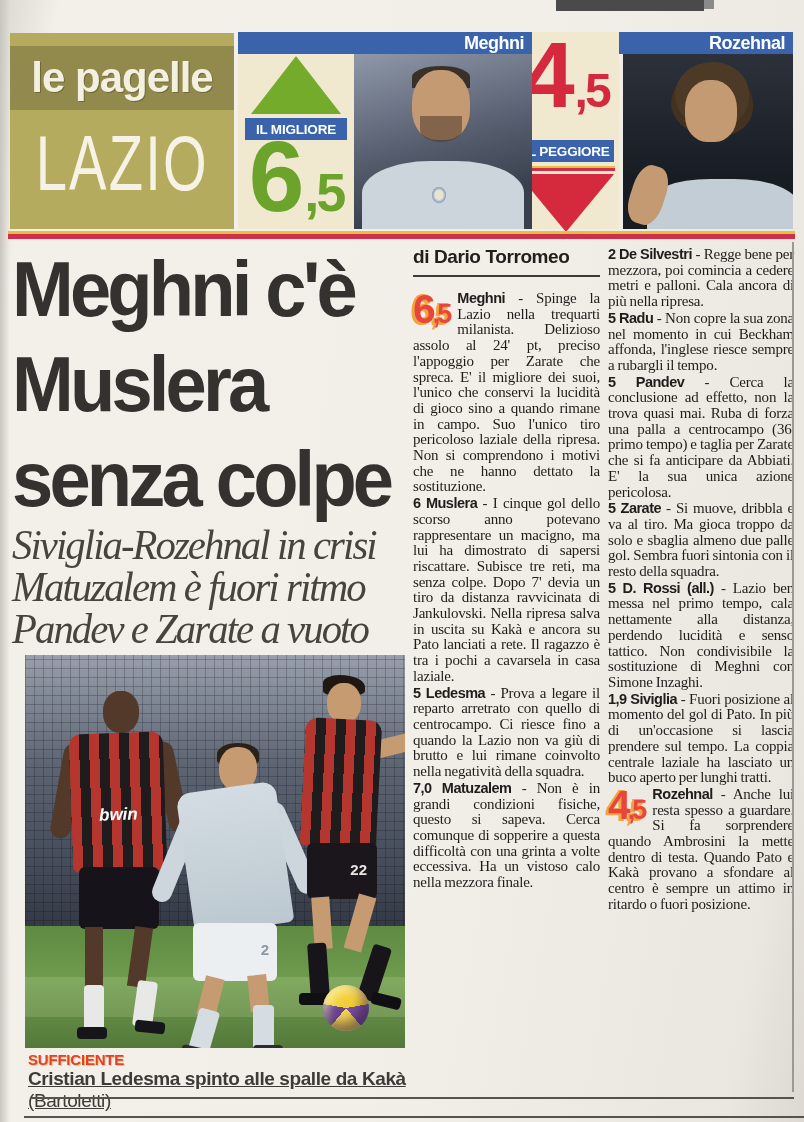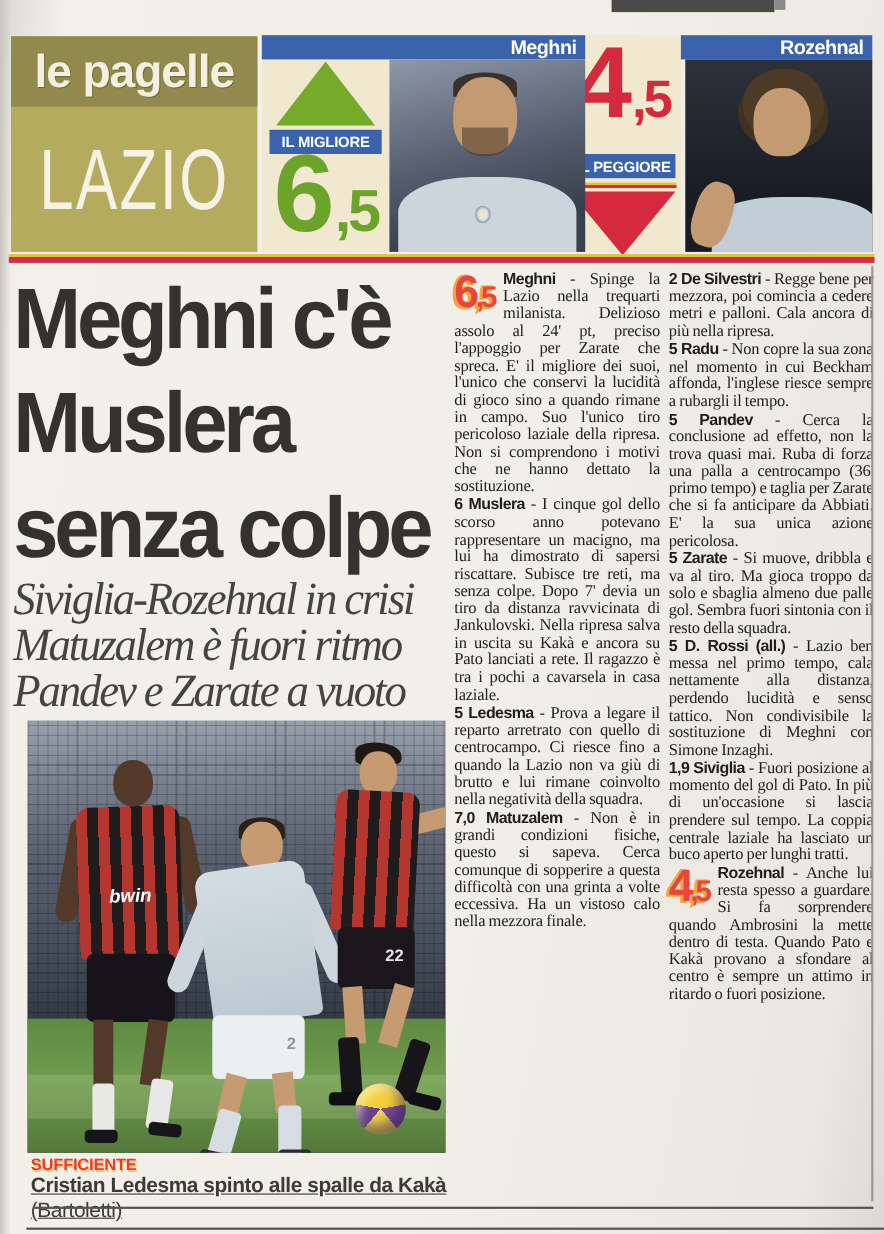--- a/index.html
+++ b/index.html
@@ -7,21 +7,21 @@
         background:linear-gradient(100deg,#dbd8d2 0%,#f3f0e9 6%,#f2efe8 55%,#eae7e0 92%,#ddd9d2 100%);
         font-family:"Liberation Serif",serif;}
   
   .scan-strip{position:absolute;left:556px;top:0;width:148px;height:11px;background:#4a4a4a;}
   .scan-strip2{position:absolute;left:704px;top:0;width:10px;height:9px;background:#8a8a88;}
   .left-shade{position:absolute;left:0;top:0;width:10px;height:1122px;background:linear-gradient(90deg,#c9c6c0,rgba(201,198,192,0));}
 
   
   .banner{position:absolute;left:8px;top:30px;width:787px;height:201px;}
   .kicker-box{position:absolute;left:2px;top:3px;width:224px;height:196px;background:#b4ab5e;}
-  .kicker-strip{position:absolute;left:0;top:0;width:100%;height:64px;background:#928a4c;
+  .kicker-strip{position:absolute;left:0;top:13px;width:100%;height:64px;background:#928a4c;
       display:flex;align-items:center;justify-content:center;}
   .kicker-text{color:#f3f0e1;font:700 42px "Liberation Sans",sans-serif;letter-spacing:-1px;text-shadow:1px 1px 0 rgba(60,55,20,.4);}
   .team-wrap{position:absolute;left:0;top:64px;width:100%;height:132px;display:flex;align-items:center;justify-content:center;}
   .team-text{color:#f6f3e6;font:400 78px "Liberation Sans",sans-serif;letter-spacing:3px;transform:scaleX(.72);}
 
   .cream{position:absolute;top:2px;height:197px;background:#f0e9d0;}
   .cream-a{left:230px;width:116px;}
   .cream-b{left:505px;width:106px;}
 
   .bluebar{position:absolute;top:2px;height:22px;background:#3a63ac;display:flex;align-items:center;justify-content:flex-end;}
@@ -284,20 +284,21 @@
       <div class="boot b2"></div>
     </div>
 
     <div class="ball"></div>
   </div>
 
   <div class="cap-label">SUFFICIENTE</div>
   <div class="cap-text"><span>Cristian Ledesma spinto alle spalle da Kakà </span><span class="cap-credit">(Bartoletti)</span></div>
 
   <div class="col col-mid">
+    <div class="byline">di Dario Torromeo</div>
     <div id="col-mid-entries">
         <p class="entry"><span class="bigscore"><span>6</span><span class="dec">,5</span></span><span class="pname">Meghni</span> - Spinge la Lazio nella trequarti milanista. Delizioso assolo al 24' pt, preciso l'appoggio per Zarate che spreca. E' il migliore dei suoi, l'unico che conservi la lucidità di gioco sino a quando rimane in campo. Suo l'unico tiro pericoloso laziale della ripresa. Non si comprendono i motivi che ne hanno dettato la sostituzione.</p>
         <p class="entry"><span class="pname">6 Muslera</span> - I cinque gol dello scorso anno potevano rappresentare un macigno, ma lui ha dimostrato di sapersi riscattare. Subisce tre reti, ma senza colpe. Dopo 7' devia un tiro da distanza ravvicinata di Jankulovski. Nella ripresa salva in uscita su Kakà e ancora su Pato lanciati a rete. Il ragazzo è tra i pochi a cavarsela in casa laziale.</p>
         <p class="entry"><span class="pname">5 Ledesma</span> - Prova a legare il reparto arretrato con quello di centrocampo. Ci riesce fino a quando la Lazio non va giù di brutto e lui rimane coinvolto nella negatività della squadra.</p>
         <p class="entry"><span class="pname">7,0 Matuzalem</span> - Non è in grandi condizioni fisiche, questo si sapeva. Cerca comunque di sopperire a questa difficoltà con una grinta a volte eccessiva. Ha un vistoso calo nella mezzora finale.</p>
       </div>
   </div>
   <div class="col col-right">
     <div id="col-right-entries">
         <p class="entry"><span class="pname">2 De Silvestri</span> - Regge bene per mezzora, poi comincia a cedere metri e palloni. Cala ancora di più nella ripresa.</p>

